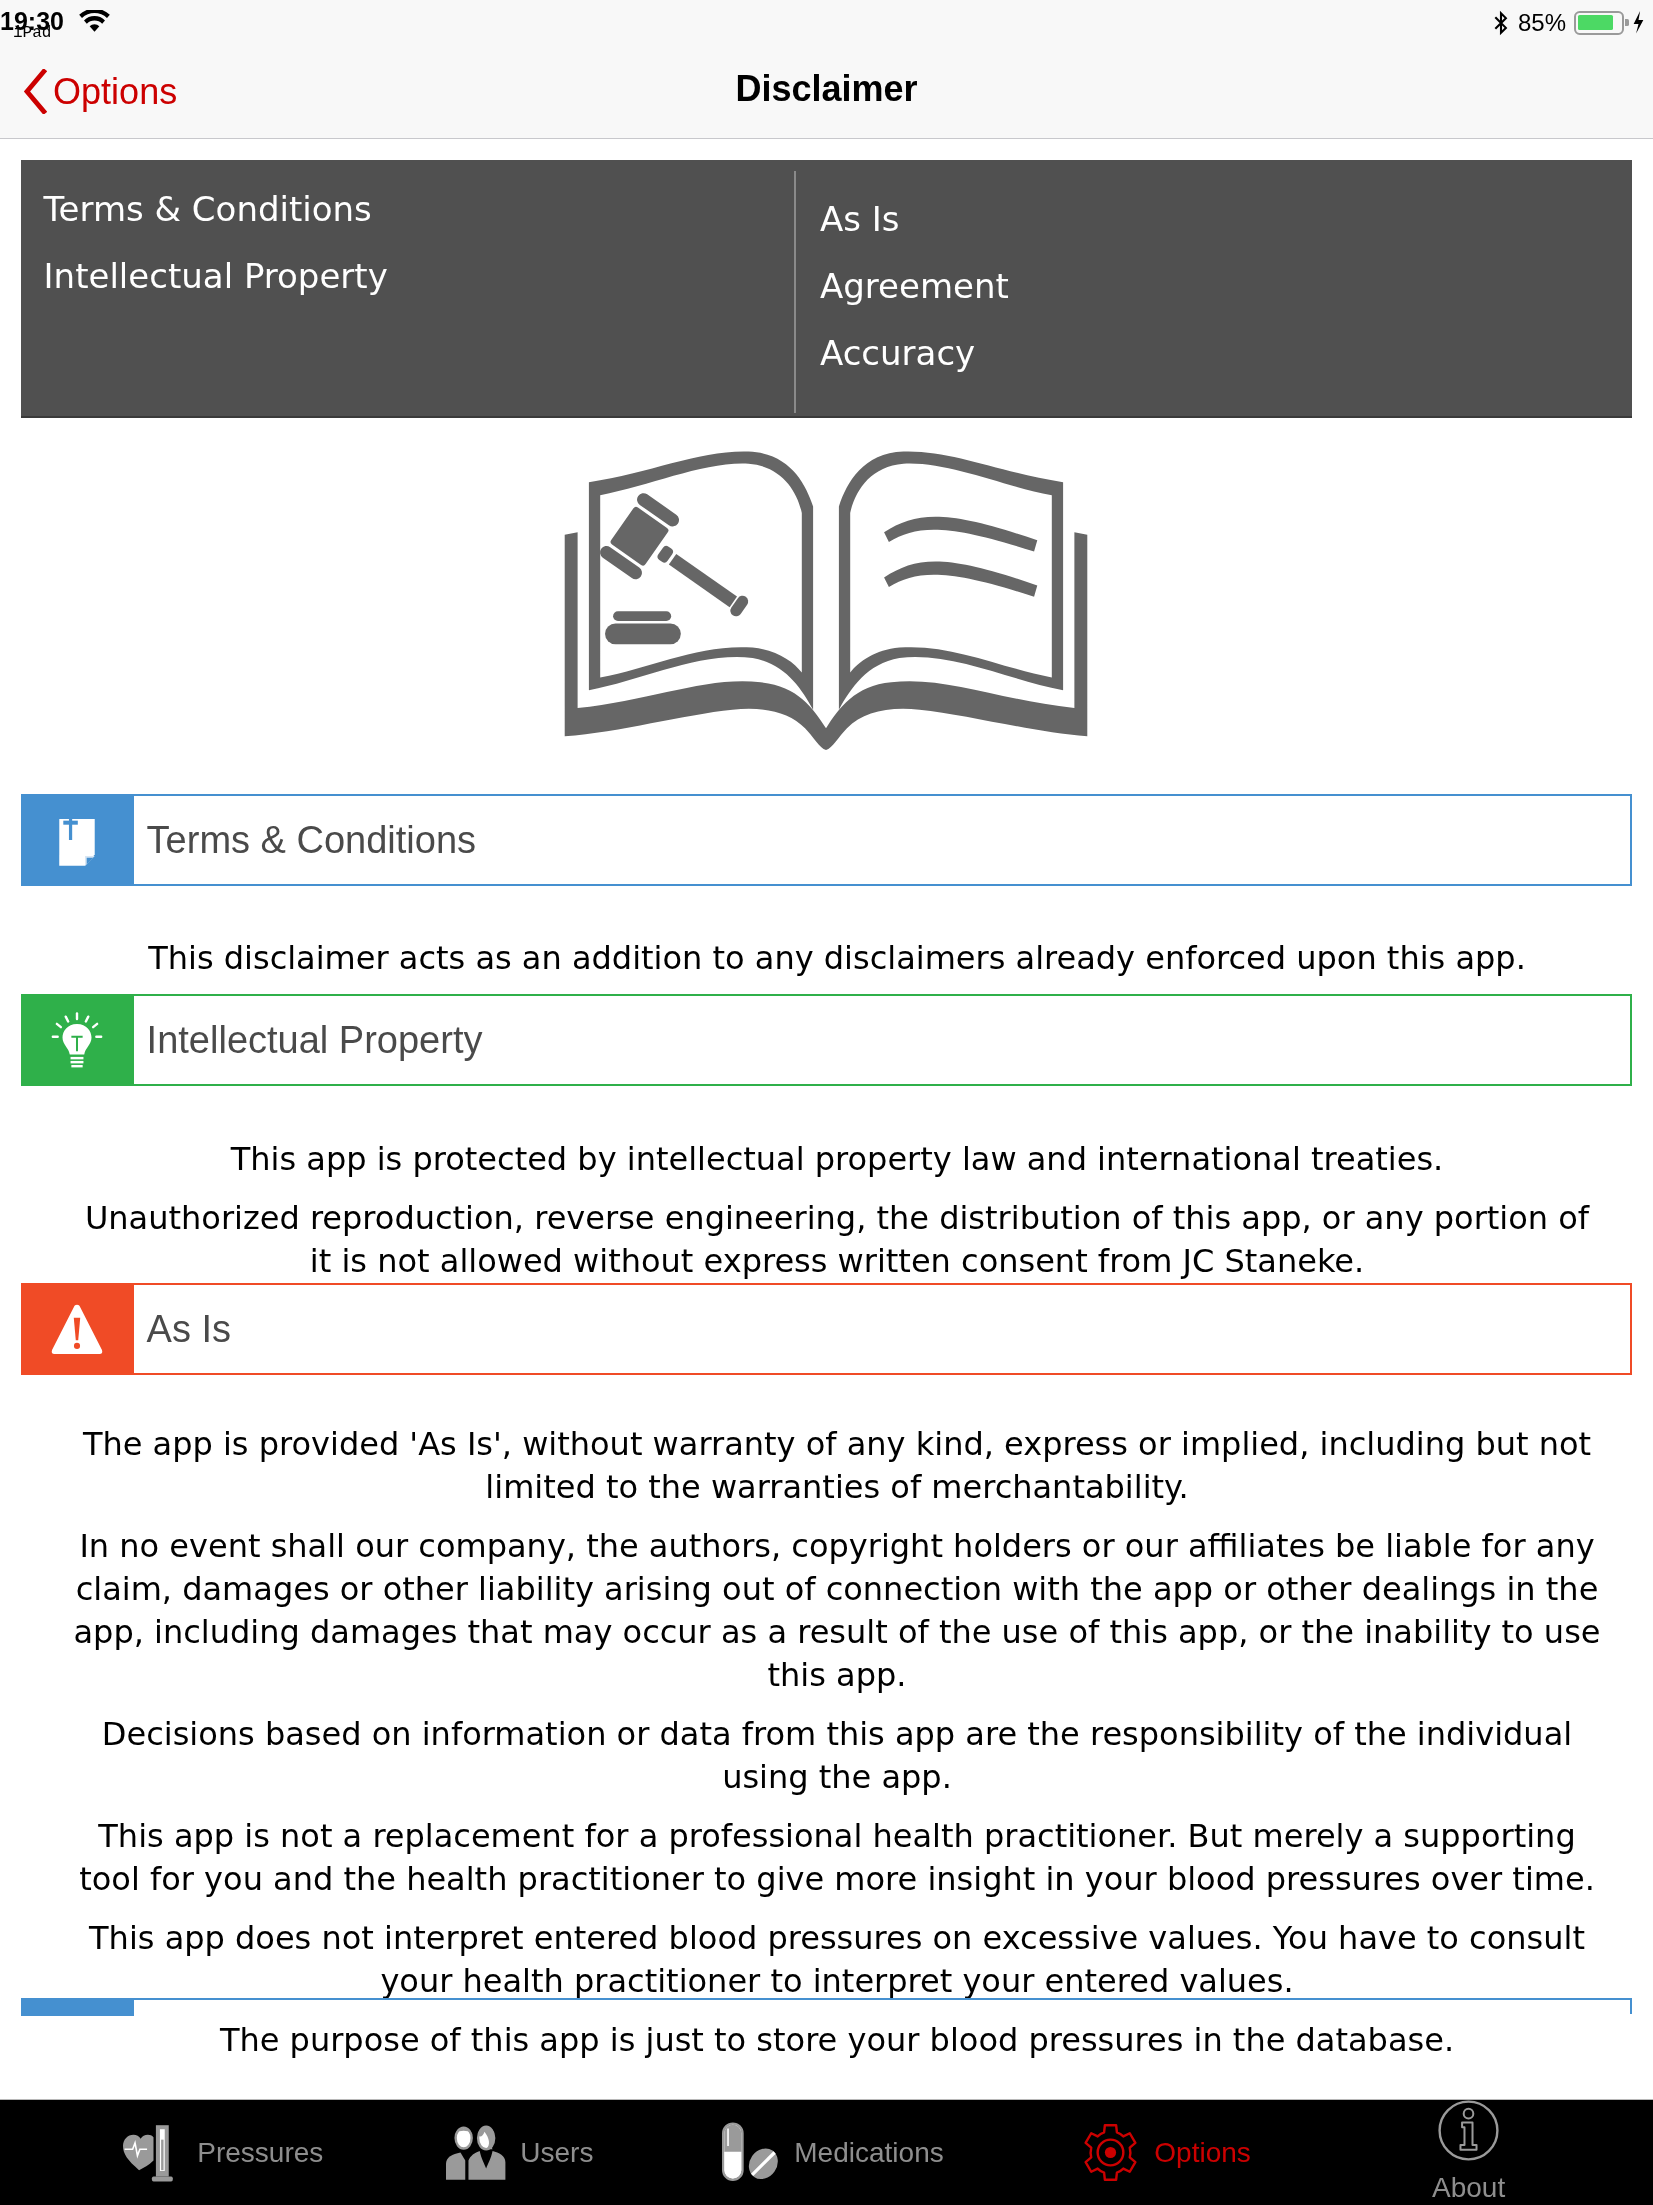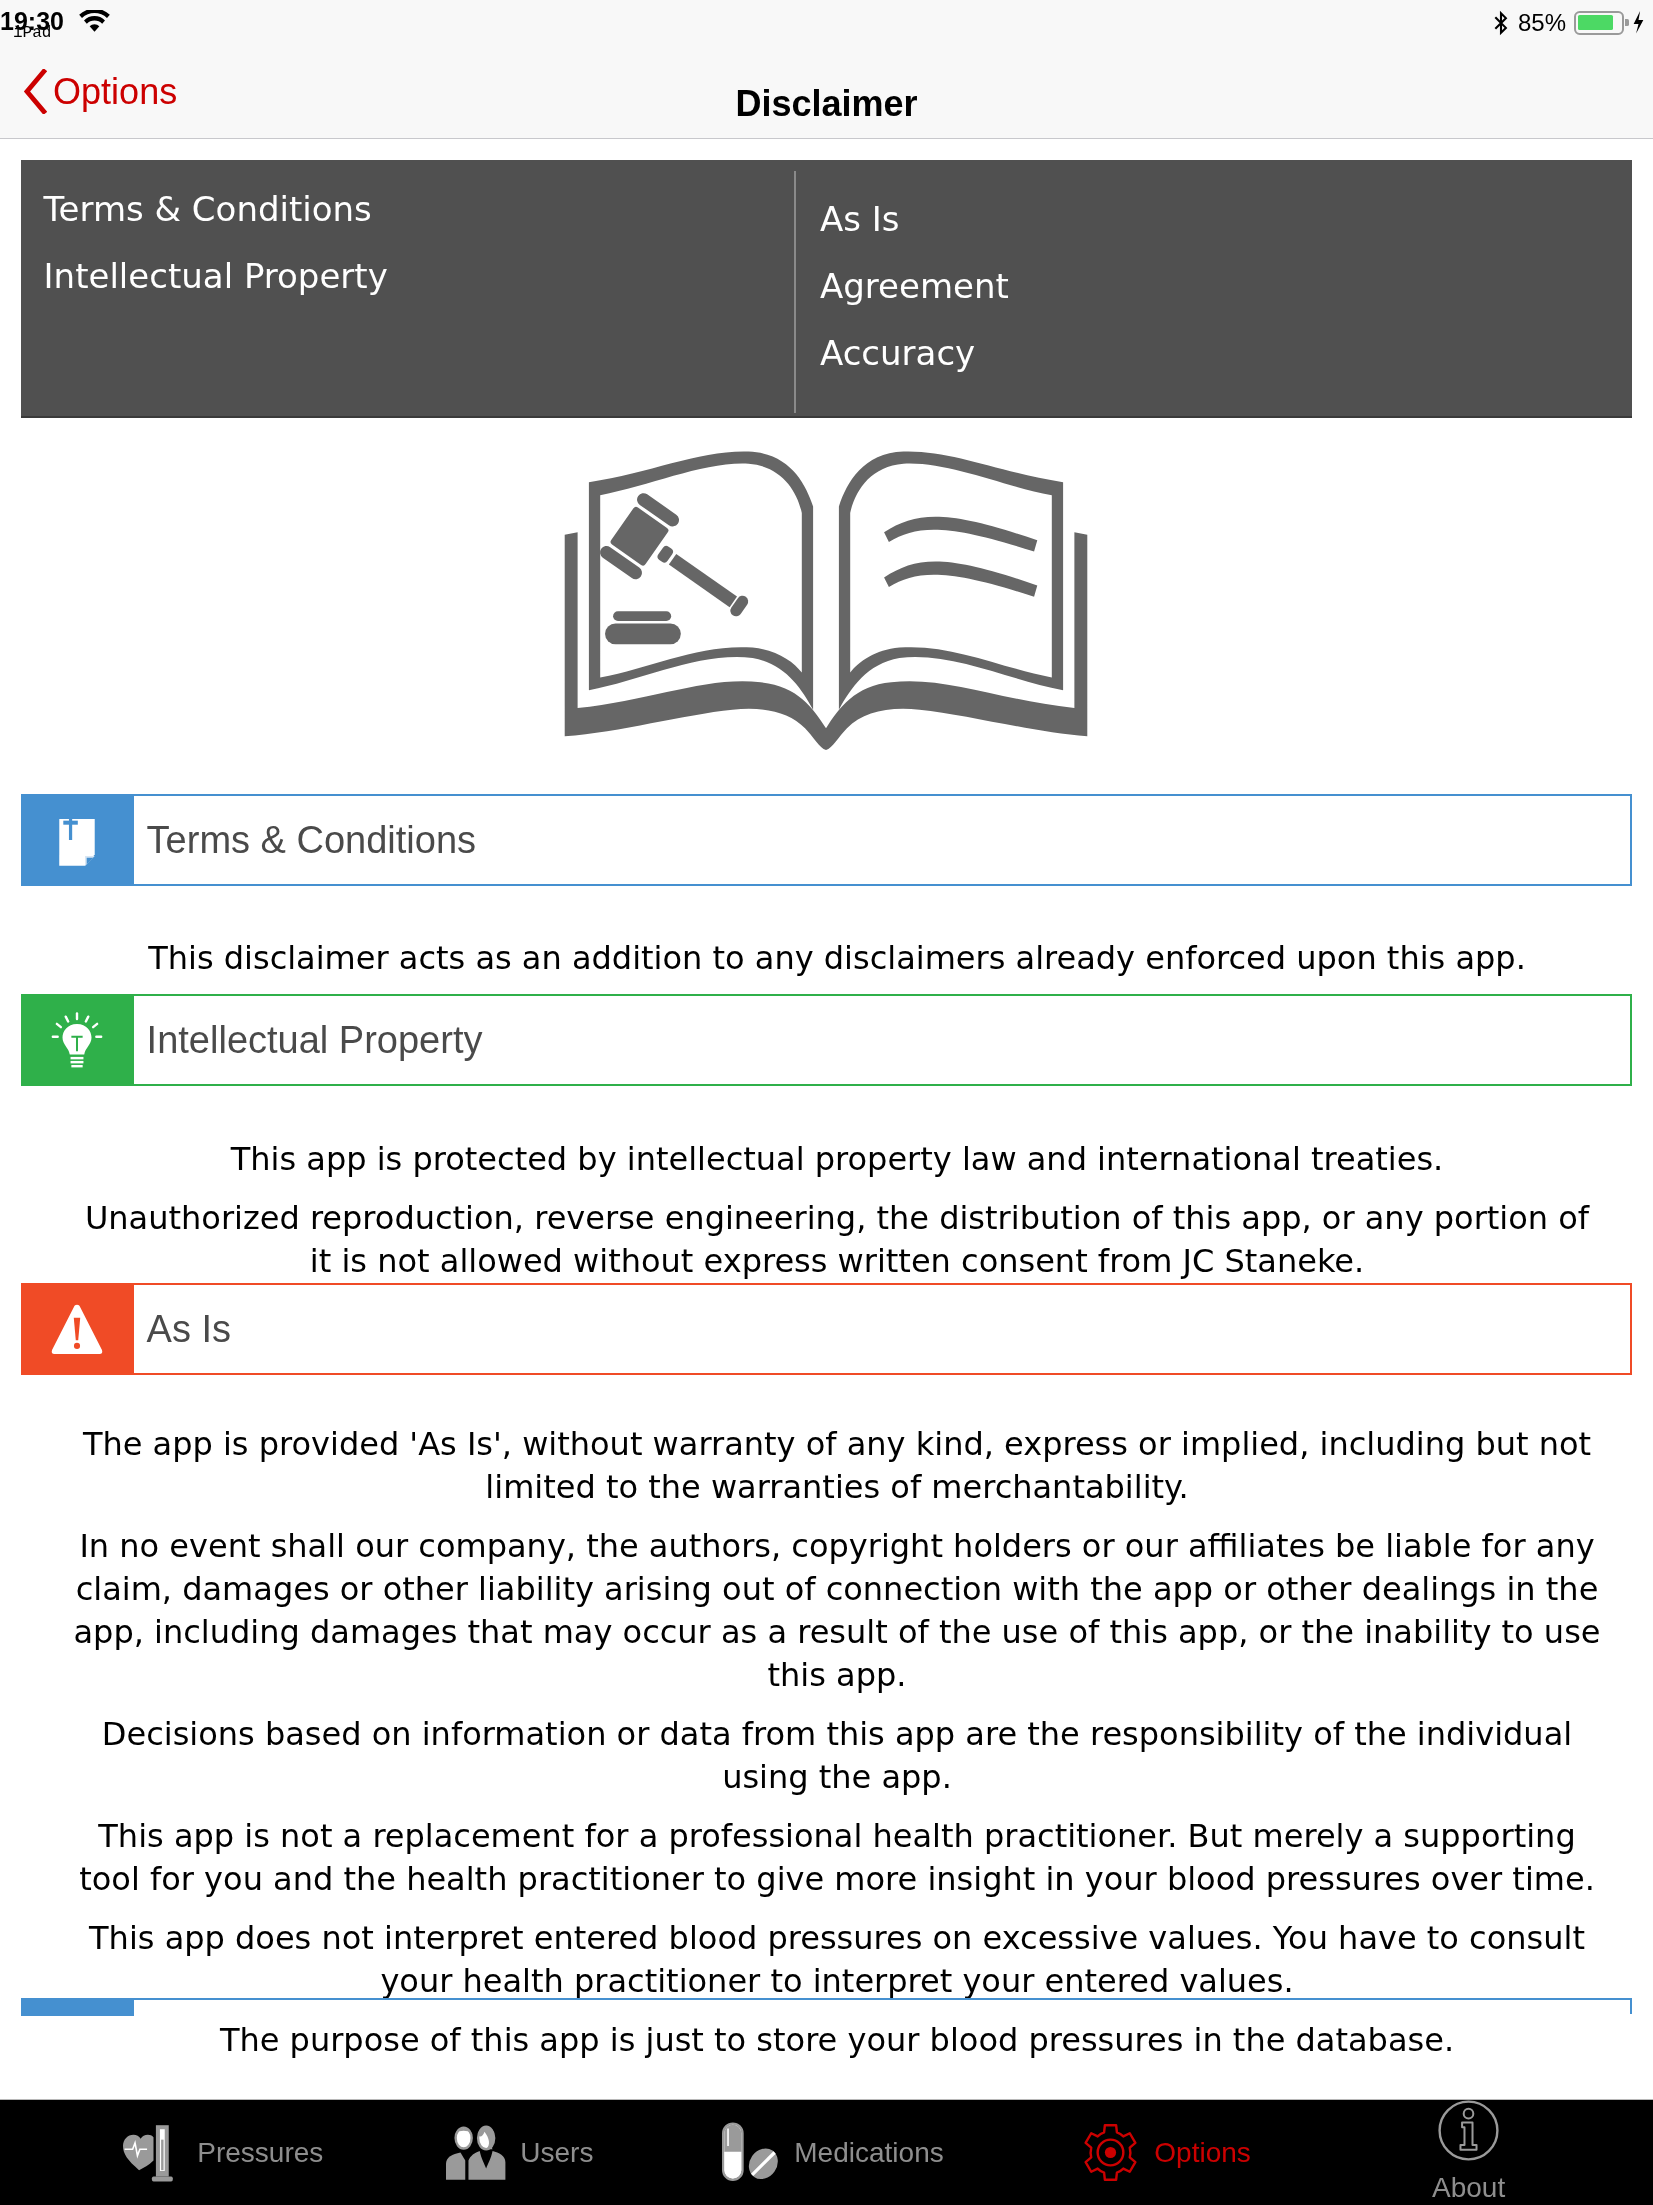--- a/index.html
+++ b/index.html
@@ -16,21 +16,21 @@
   .battery { position: relative; width: 50px; height: 24px; border: 2.4px solid #9a9a9a; border-radius: 5.7px; padding: 2.4px; }
   .battery-fill { height: 100%; background: #4cd964; border-radius: 1.6px; }
   .battery::after { content: ""; position: absolute; right: -6.5px; top: 6.5px; width: 3.2px; height: 7.3px; background: #9a9a9a; border-radius: 0 1.6px 1.6px 0; }
   .sb-bolt { width: 13px; height: 22.6px; }
 
   
   .nav-bar { position: absolute; left: 0; top: 45px; width: 1653px; height: 94px; background: #f8f8f8; border-bottom: 1.6px solid #c8c8cc; }
   .nav-back { position: absolute; left: 22.6px; top: 18px; height: 57px; display: flex; align-items: center; gap: 6.5px; color: #cc0000; cursor: pointer; }
   .nav-back svg { width: 24px; height: 45px; }
   .nav-back span { font-family: "Liberation Sans", sans-serif; font-size: 36px; }
-  .nav-title { position: absolute; left: 0; width: 1653px; top: 38px; text-align: center; font-family: "Liberation Sans", sans-serif; font-weight: bold; font-size: 36px; color: #000; pointer-events: none; }
+  .nav-title { position: absolute; left: 0; width: 1653px; top: 23px; text-align: center; font-family: "Liberation Sans", sans-serif; font-weight: bold; font-size: 36px; color: #000; pointer-events: none; }
 
   
   .index-box { position: absolute; left: 21px; top: 160px; width: 1611px; height: 258px; background: #505050; border-bottom: 2.4px solid #3a3a3a; }
   .index-col { position: absolute; top: 0; }
   .index-col.left { left: 22.6px; top: 16px; }
   .index-col.right { left: 799px; top: 26px; }
   .index-divider { position: absolute; left: 773px; top: 11.3px; width: 1.6px; height: 242px; background: #8a8a8a; }
   .index-link { display: block; color: #ffffff; font-size: 34px; line-height: 67px; white-space: nowrap; cursor: pointer; }
 
   

